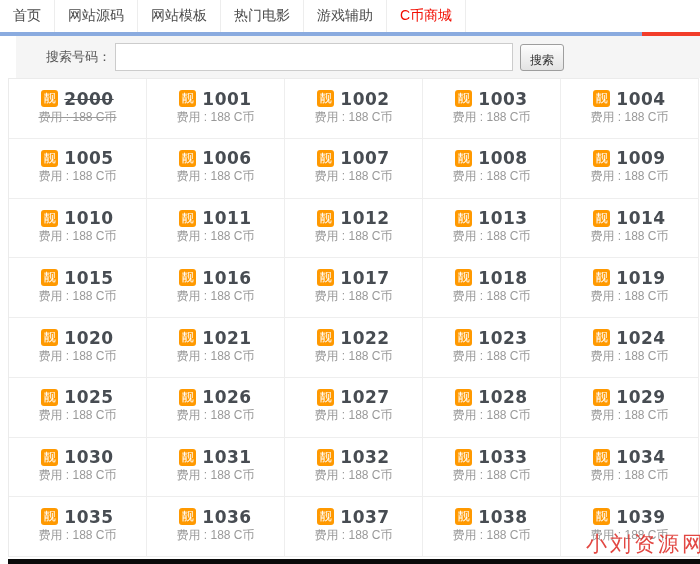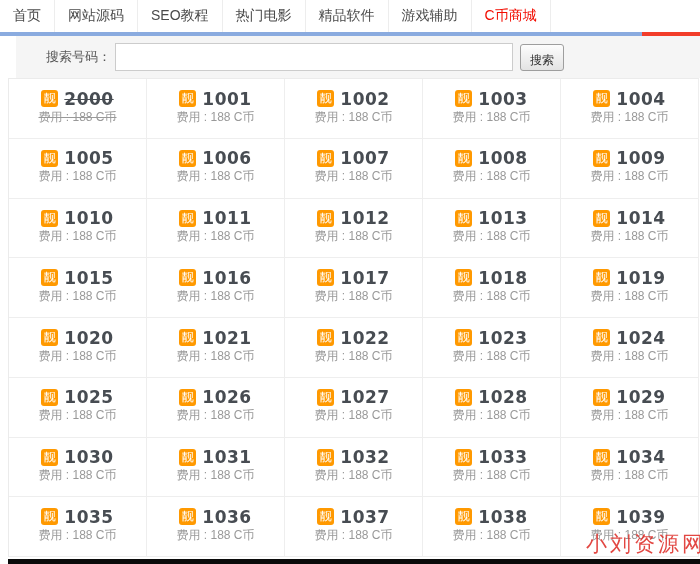--- a/index.html
+++ b/index.html
@@ -89,27 +89,24 @@
 
 <div class="nav">
   <ul>
       <li>
         <span>首页</span>
       </li>
       <li>
         <span>网站源码</span>
       </li>
       <li>
-        <span>SEO教程</span>
+        <span>网站模板</span>
       </li>
       <li>
         <span>热门电影</span>
-      </li>
-      <li>
-        <span>精品软件</span>
       </li>
       <li>
         <span>游戏辅助</span>
       </li>
       <li class="highlight">
         <span>C币商城</span>
       </li>
     </ul>
 </div>
 <div class="nav-bar">

